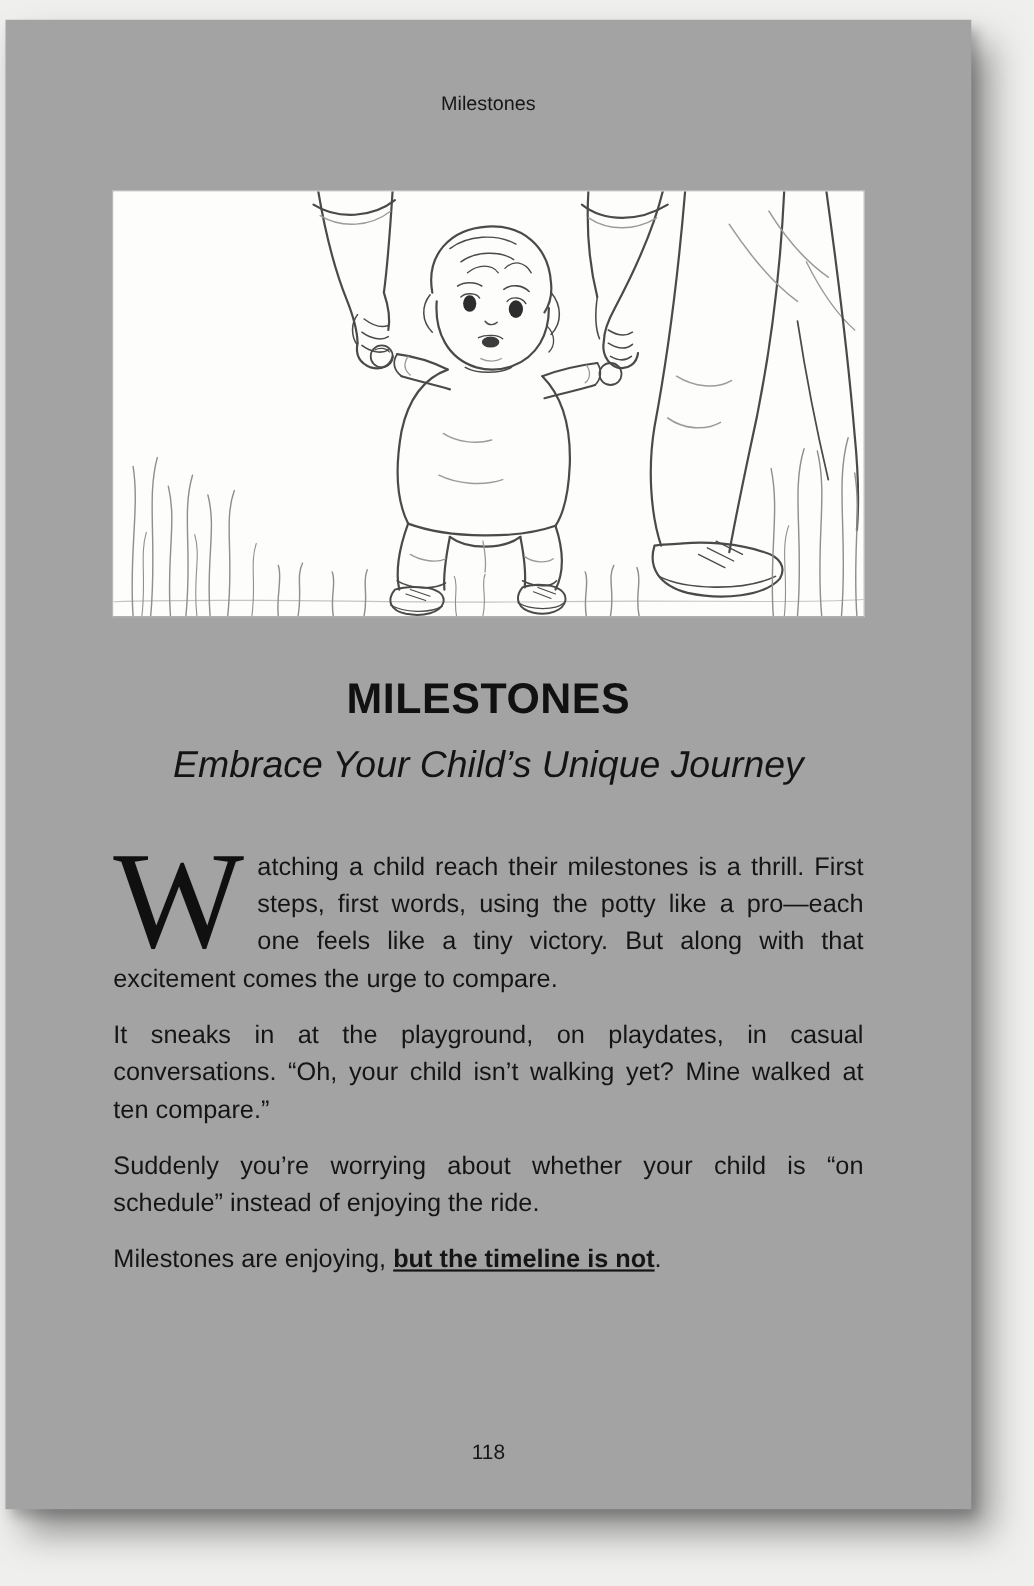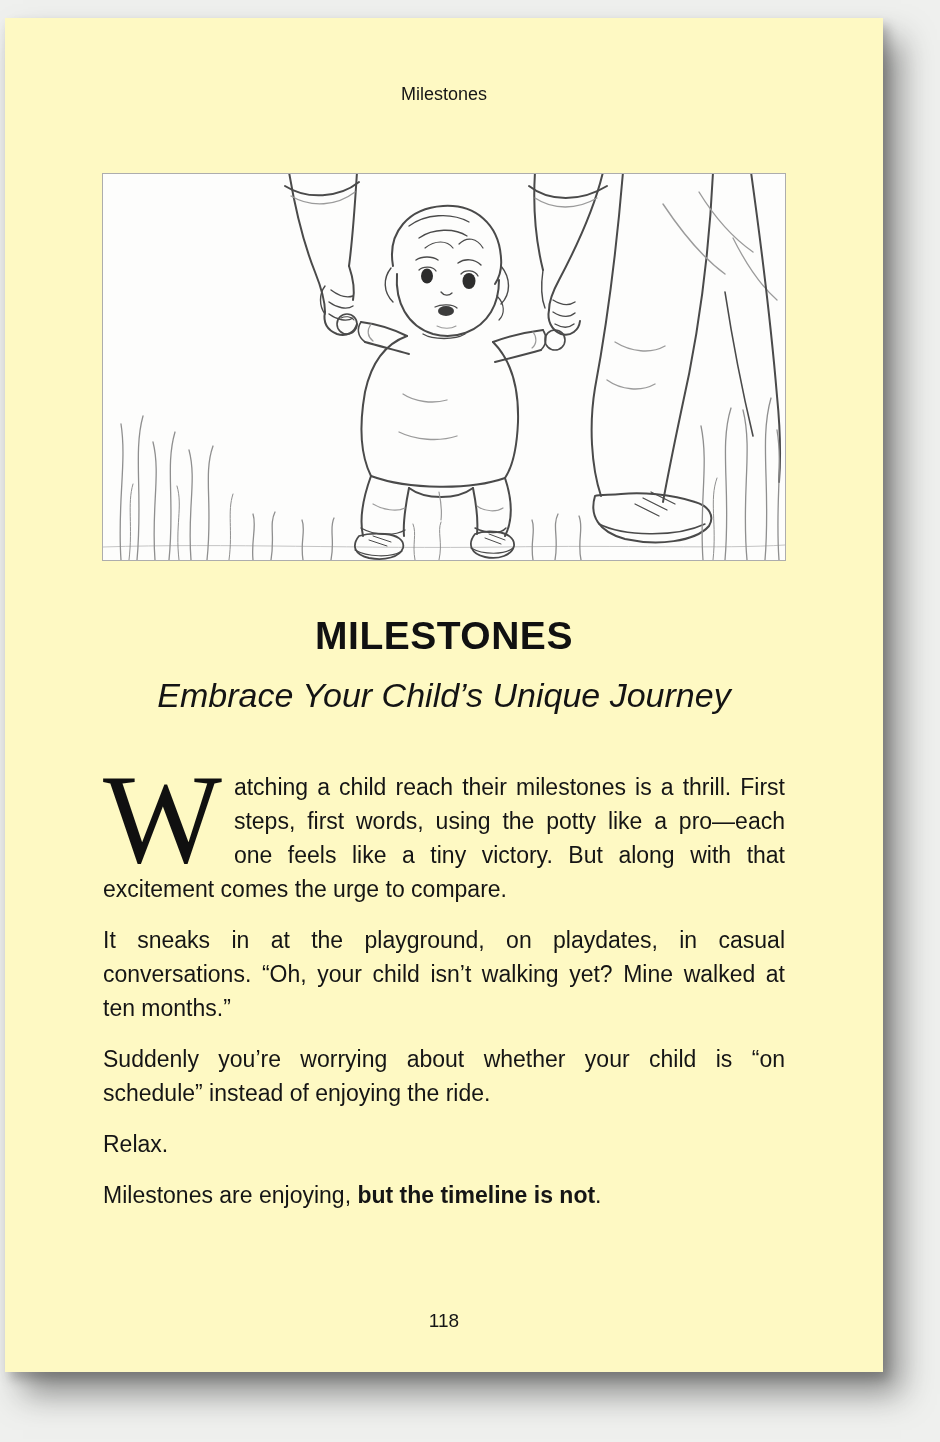--- a/index.html
+++ b/index.html
@@ -9,21 +9,21 @@
     background: #eff0ee;
     font-family: "Liberation Sans", sans-serif;
     color: #1a1a1a;
     position: relative;
     overflow: hidden;
   }
   .page {
     position: absolute;
     left: 5px; top: 18px;
     width: 878px; height: 1354px;
-    background: #fef9c3;
+    background: #a3a3a3;
     box-shadow: 18px 22px 30px rgba(45,45,45,0.50),
                 5px 7px 10px rgba(45,45,45,0.28);
   }
   .running-head {
     padding-top: 66px;
     text-align: center;
     font-size: 18px;
     line-height: 20px;
     color: #161616;
   }
@@ -62,21 +62,21 @@
   .para { margin: 0 0 17px; }
   .dropcap {
     float: left;
     font-family: "Liberation Serif", serif;
     font-size: 126px;
     line-height: 94px;
     padding: 0 12px 0 0;
     margin-top: 3px;
     color: #101010;
   }
-  .para strong { font-weight: 700; }
+  .para strong { font-weight: 700; text-decoration: underline; }
   .page-number {
     position: absolute;
     bottom: 40px; left: 0; right: 0;
     text-align: center;
     font-size: 19px;
     color: #161616;
   }
 </style>
 </head>
 <body>
@@ -223,21 +223,20 @@
       </g>
     </svg>
   </figure>
 
   <h1 class="title">MILESTONES</h1>
 
   <div class="subtitle">Embrace Your Child’s Unique Journey</div>
 
   <div class="body-text">
     <p class="para"><span class="dropcap">W</span><span>atching a child reach their milestones is a thrill. First steps, first words, using the potty like a pro—each one feels like a tiny victory. But along with that excitement comes the urge to compare.</span></p>
-    <p class="para">It sneaks in at the playground, on playdates, in casual conversations. “Oh, your child isn’t walking yet? Mine walked at ten months.”</p>
+    <p class="para">It sneaks in at the playground, on playdates, in casual conversations. “Oh, your child isn’t walking yet? Mine walked at ten compare.”</p>
     <p class="para">Suddenly you’re worrying about whether your child is “on schedule” instead of enjoying the ride.</p>
-    <p class="para">Relax.</p>
     <p class="para"><span>Milestones are enjoying, </span><strong>but the timeline is not</strong><span>.</span></p>
   </div>
 
   <div class="page-number">118</div>
 
 </div>
 
 </body></html>

